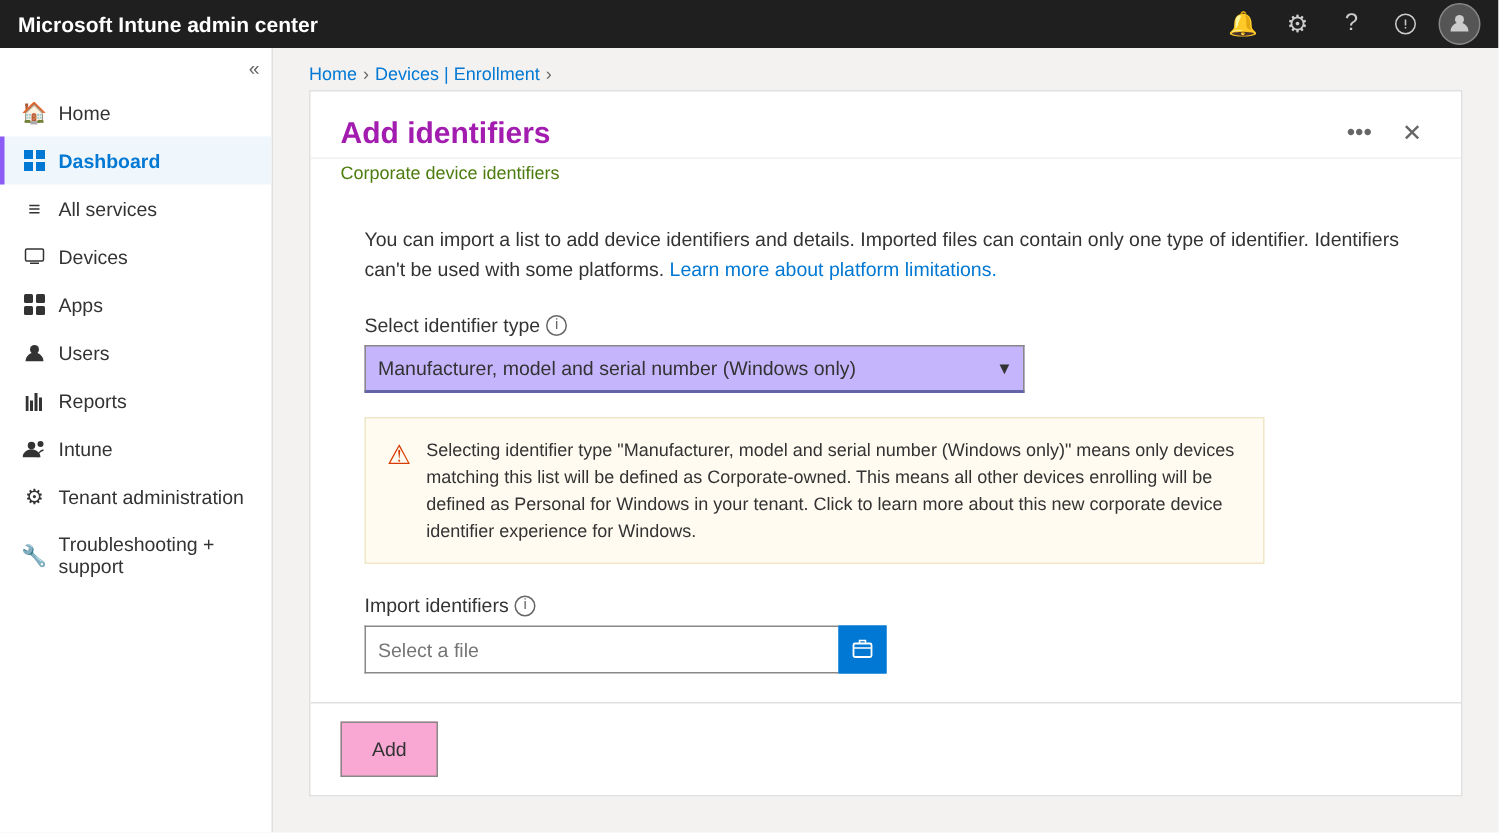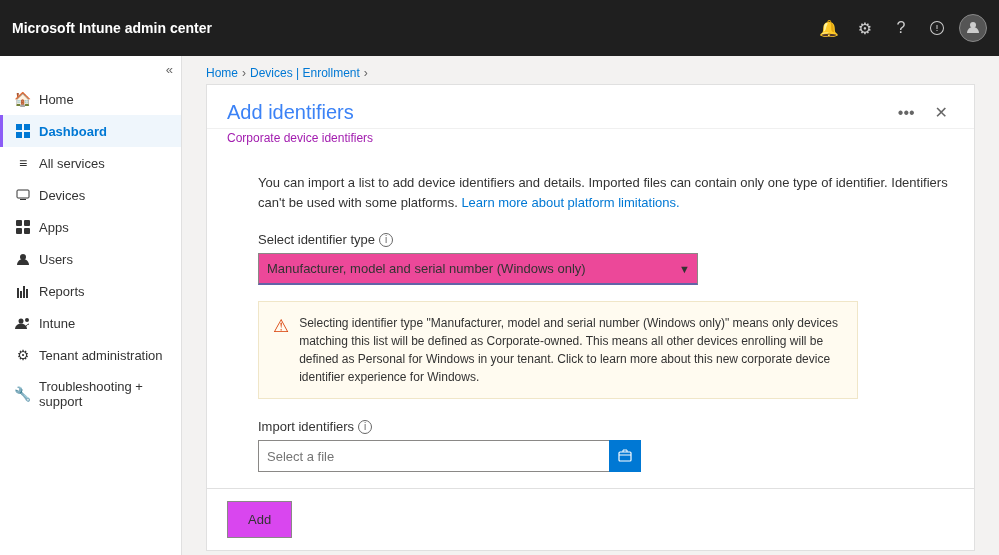--- a/index.html
+++ b/index.html
@@ -1,21 +1,21 @@
 <!DOCTYPE html>
 <html><head>
   <meta charset="utf-8">
   <style>
     * { margin: 0; padding: 0; box-sizing: border-box; }
     body { font-family: 'Segoe UI', Arial, sans-serif; font-size: 13px; background: #f3f2f1; width: 999px; height: 555px; overflow: hidden; display: flex; flex-direction: column; }
 
     
     .topbar {
       background: #1a1a2e;
-      height: 56px;
+      height: 32px;
       display: flex;
       align-items: center;
       padding: 0 12px;
       flex-shrink: 0;
       background: #1f1f1f;
     }
     .topbar-title {
       color: white;
       font-size: 14px;
       font-weight: 600;
@@ -134,48 +134,47 @@
 
     .panel-header {
       display: flex;
       align-items: center;
       padding: 16px 20px 4px 20px;
       border-bottom: 1px solid #f0f0f0;
       gap: 8px;
     }
     .panel-title {
       font-size: 20px;
-      font-weight: 400;
-      color: #3b82f6;
+      font-weight: 700;
+      color: #a21caf;
       flex: 1;
     }
     .panel-menu-icon {
       font-size: 16px;
       color: #666;
       cursor: pointer;
       padding: 2px 6px;
     }
     .panel-close-btn {
       font-size: 16px;
       color: #666;
       cursor: pointer;
       padding: 2px 6px;
       border: none;
       background: none;
     }
     .panel-subtitle {
       padding: 2px 20px 12px 20px;
       font-size: 12px;
-      color: #a21caf;
+      color: #4d7c0f;
     }
 
     .panel-body {
-      padding: 16px 20px;
-      flex: 1;
-      margin-left: 31px;
+      padding: 16px 36px;
+      flex: 1;
     }
 
     .intro-text {
       font-size: 13px;
       color: #333;
       line-height: 1.5;
       margin-bottom: 20px;
     }
     .intro-text a {
       color: #0078d4;
@@ -206,21 +205,21 @@
 
     .select-wrapper {
       position: relative;
       width: 440px;
       margin-bottom: 16px;
     }
     .form-select {
       width: 100%;
       height: 32px;
       border: 1px solid #8a8886;
-      background: #ec4899;
+      background: #c4b5fd;
       padding: 0 32px 0 8px;
       font-size: 13px;
       color: #333;
       appearance: none;
       cursor: pointer;
       border-bottom: 2px solid #6264a7;
     }
     .select-chevron {
       position: absolute;
       right: 8px;
@@ -254,21 +253,21 @@
     }
 
     
     .import-section {
       margin-top: 4px;
     }
     .file-input-row {
       display: flex;
       align-items: center;
       gap: 0;
-      width: 383px;
+      width: 348px;
     }
     .file-input {
       flex: 1;
       height: 32px;
       border: 1px solid #8a8886;
       border-right: none;
       padding: 0 8px;
       font-size: 13px;
       color: #999;
       background: white;
@@ -290,21 +289,21 @@
 
     
     .panel-footer {
       padding: 12px 20px;
       border-top: 1px solid #e0e0e0;
       display: flex;
       gap: 8px;
     }
     .btn-add {
       padding: 10px 20px;
-      background: #d946ef;
+      background: #f9a8d4;
       border: 1px solid #8a8886;
       color: #333;
       font-size: 13px;
       cursor: pointer;
     }
   </style>
 </head>
 <body>
 
 <div class="topbar">

